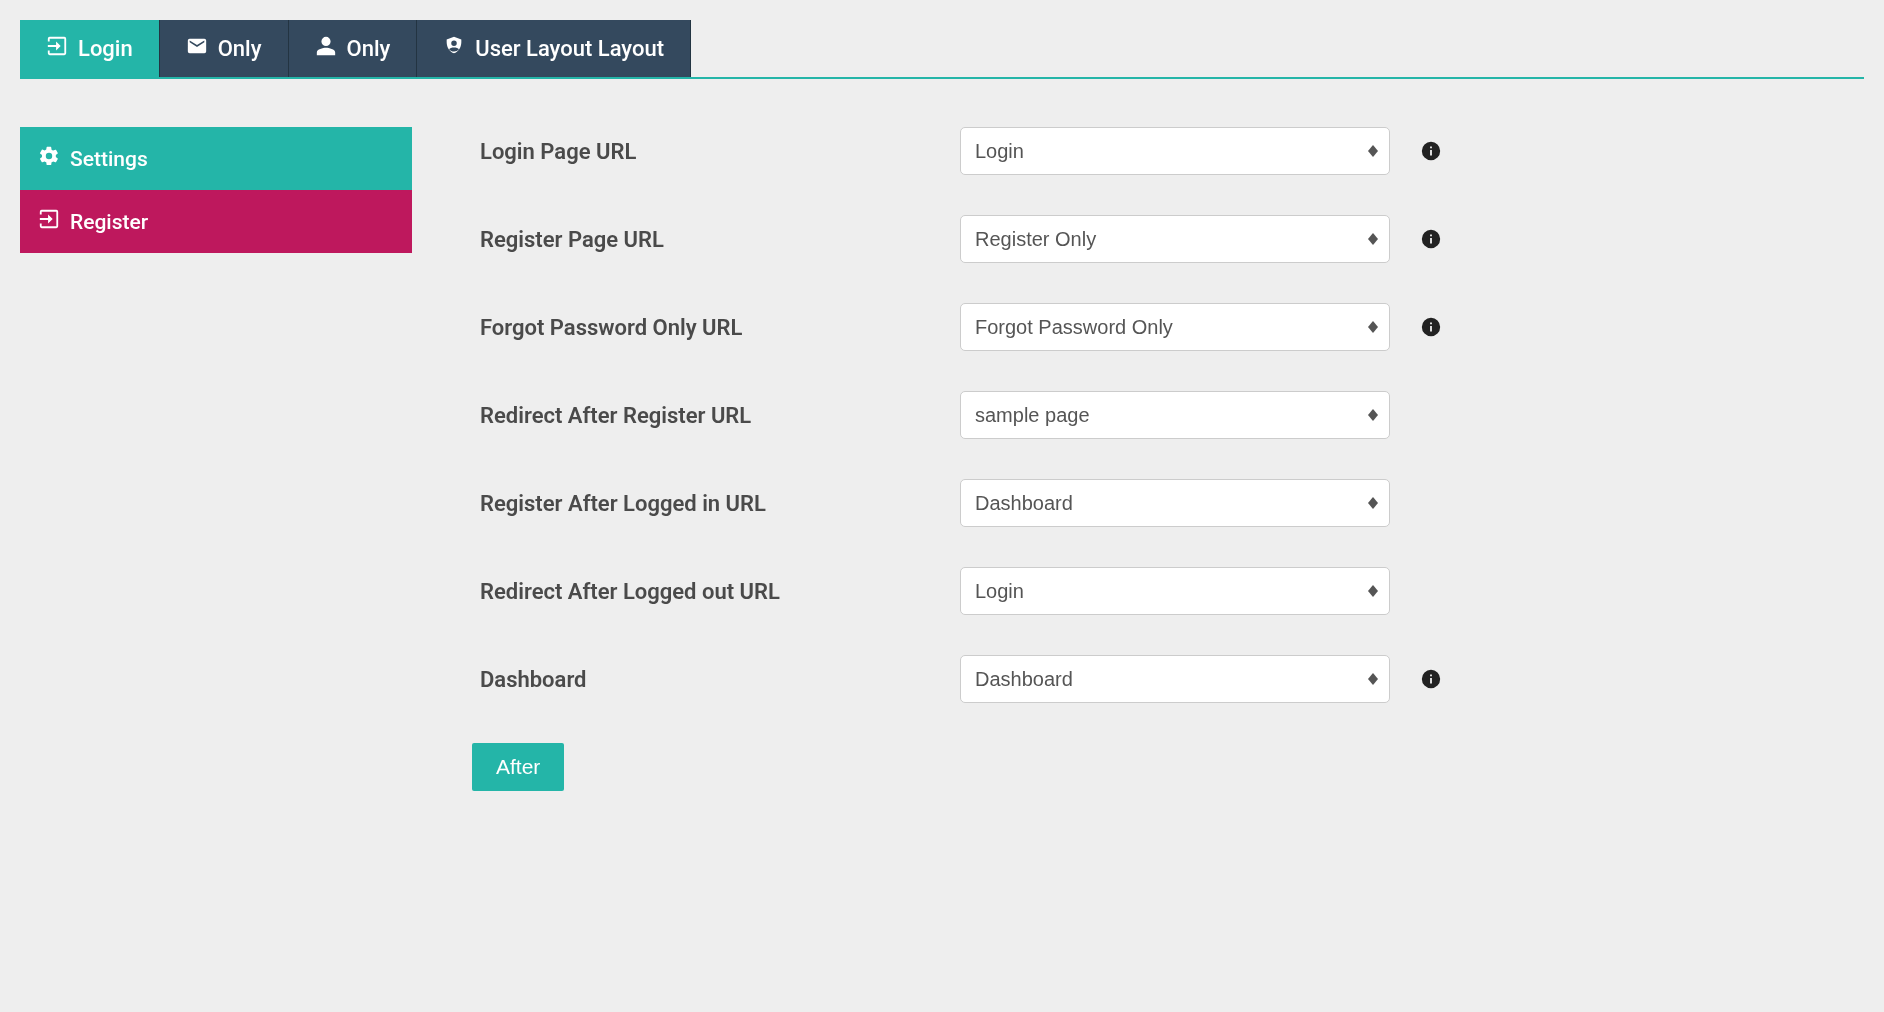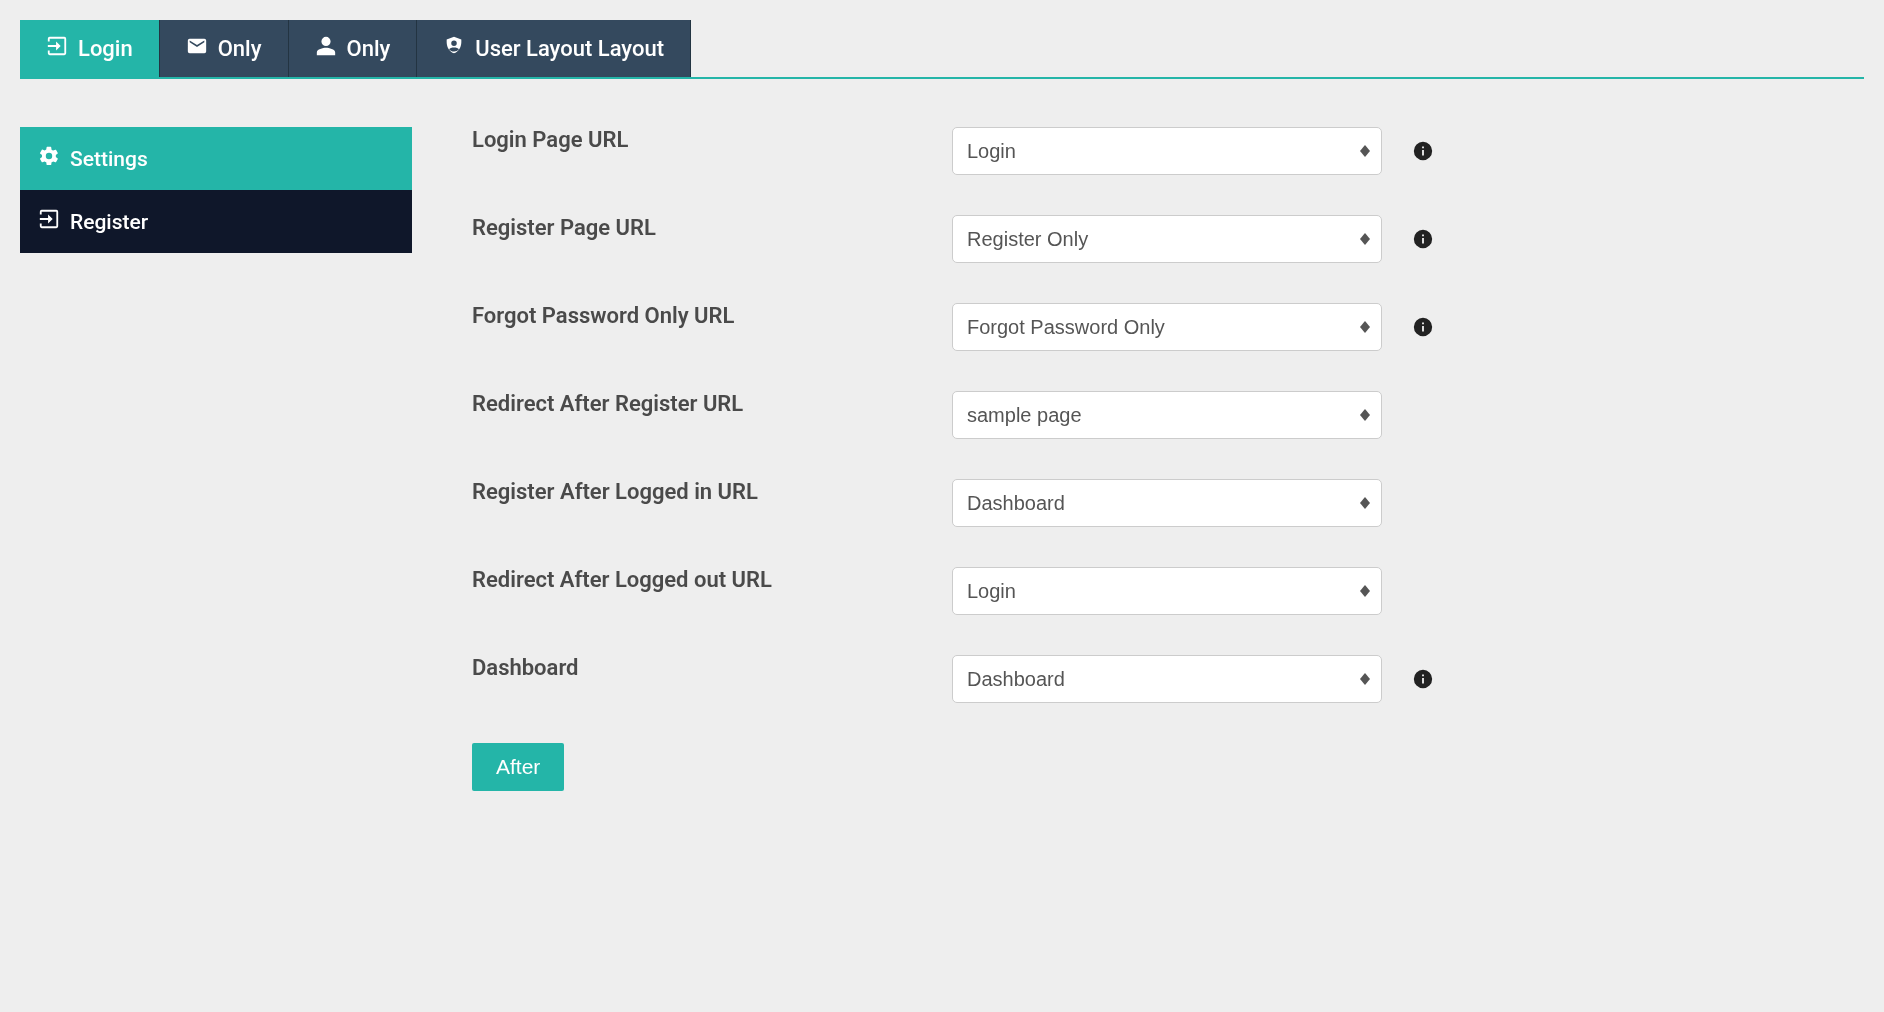--- a/index.html
+++ b/index.html
@@ -52,28 +52,30 @@
     display: flex;
     align-items: center;
     gap: 10px;
     color: #ffffff;
     padding: 18px 18px;
     font-size: 21px;
     font-weight: 500;
     cursor: pointer;
   }
   .side-item.active { background: #24b5a8; }
-  .side-item.inactive { background: #0f172a; }
+  .side-item.inactive { background: #be185d; }
   .side-item svg { width: 22px; height: 22px; fill: #ffffff; flex-shrink: 0; }
 
   
   .form-area { flex: 1; }
   .form-row {
     display: flex;
+    align-items: center;
     margin-bottom: 40px;
+    margin-left: 8px;
   }
   .form-label {
     width: 480px;
     flex-shrink: 0;
     color: #4a4a4a;
     font-size: 22px;
     font-weight: 600;
   }
   .form-field {
     flex: 1;

